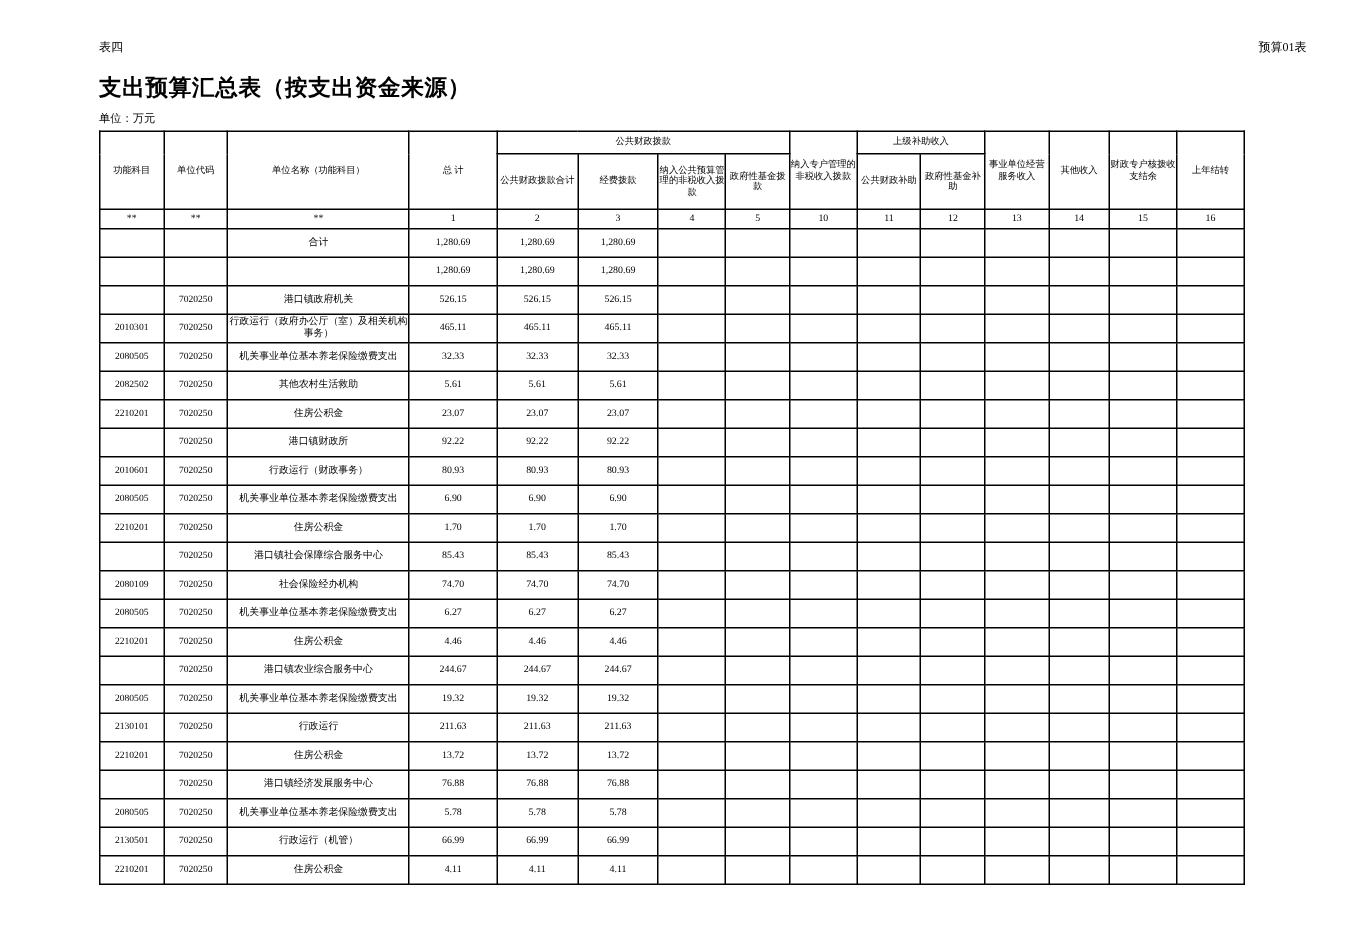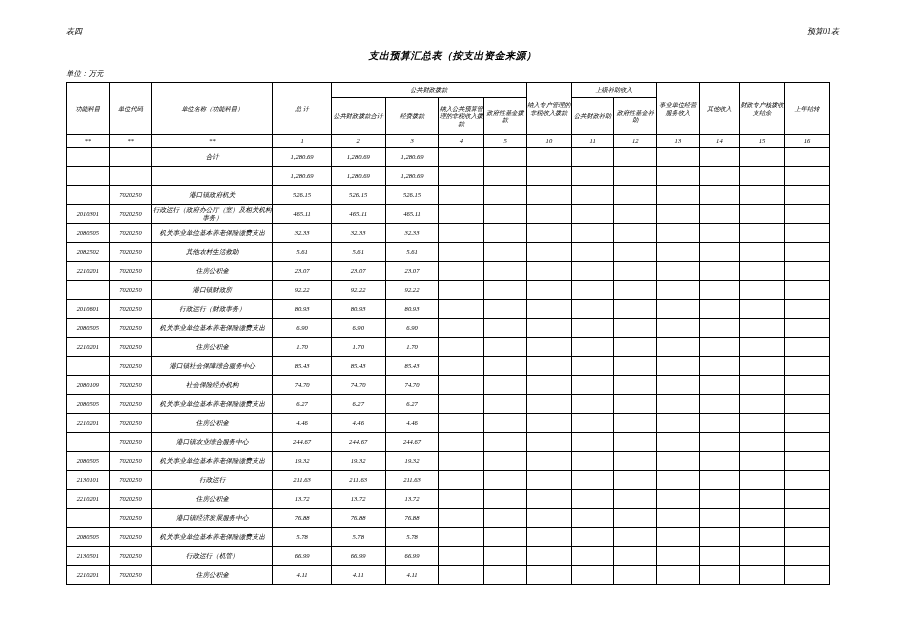--- a/index.html
+++ b/index.html
@@ -12,33 +12,31 @@
     height: 634px;
     font-family: "Liberation Serif", "DejaVu Serif", serif;
     color: #000;
     overflow: hidden;
   }
   .page {
     position: relative;
     width: 897px;
     height: 634px;
     box-sizing: border-box;
-    padding: 26px 58px 0 66px;
-    font-style: italic;
+    padding: 26px 26px 0 66px;
   }
   .hdr-row {
     display: flex;
     justify-content: space-between;
     font-size: 8px;
     color: #000;
     margin-bottom: 12px;
   }
   .doc-title {
-    text-align: center;
-    font-size: 10px;
+    font-size: 15px;
     font-weight: bold;
     letter-spacing: 0.5px;
     margin-top: 6px;
     margin-bottom: 6px;
   }
   .unit-row {
     text-align: left;
     font-size: 7.5px;
     margin-bottom: 3px;
     padding-right: 2px;

